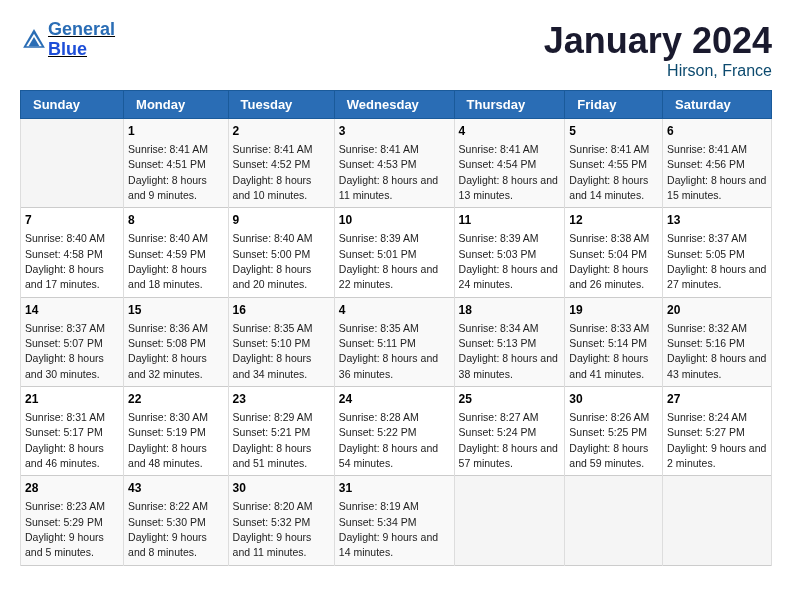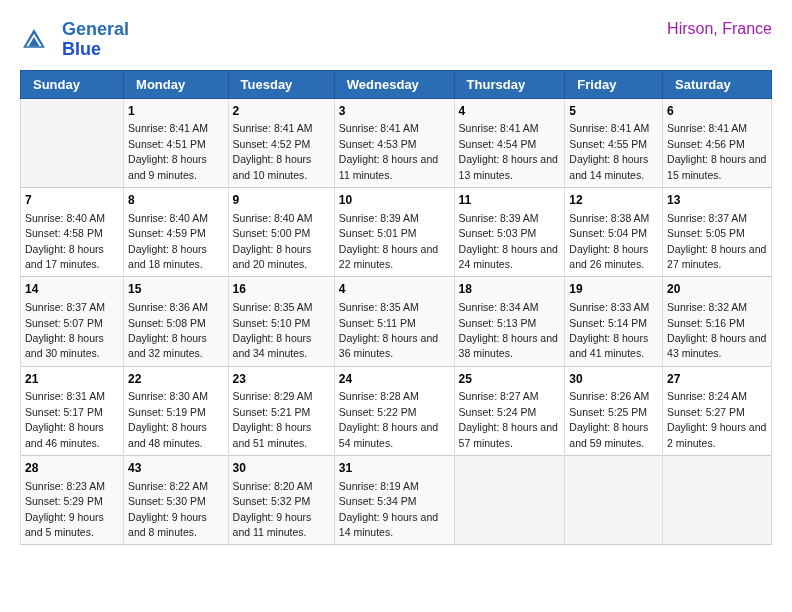--- a/index.html
+++ b/index.html
@@ -12,21 +12,22 @@
     }
     .header-area {
       display: flex;
       justify-content: space-between;
       align-items: flex-start;
       margin-bottom: 10px;
     }
     .logo {
       display: flex;
       align-items: center;
-      gap: 14px;
+      gap: 0;
+      text-decoration: underline;
     }
     .logo-text {
       font-size: 18px;
       font-weight: bold;
       color: #1a1a2e;
       line-height: 1.1;
     }
     .logo-text span {
       color: #2a6db5;
     }
@@ -37,21 +38,21 @@
     .title-area {
       text-align: right;
     }
     .main-title {
       font-size: 36px;
       font-weight: bold;
       color: #1a1a2e;
     }
     .subtitle {
       font-size: 16px;
-      color: #a21caf;
+      color: #0c4a6e;
     }
     table {
       width: 100%;
       border-collapse: collapse;
       font-size: 11px;
     }
     thead tr th {
       background-color: #2a6db5;
       color: #fff;
       padding: 6px 12px;
@@ -101,20 +102,21 @@
       <polygon points="18,4 32,28 4,28" fill="#2a6db5"></polygon>
       <polygon points="18,10 28,26 8,26" fill="#fff"></polygon>
       <polygon points="18,14 25,26 11,26" fill="#2a6db5"></polygon>
     </svg>
     <div class="logo-text">
       <div><span>General</span></div>
       <div><span style="color:#1d4ed8">Blue</span></div>
     </div>
   </div>
   <div class="title-area">
+    <div class="main-title">January 2024</div>
     <div class="subtitle">Hirson, France</div>
   </div>
 </div>
 
 <table>
   <thead>
     <tr>
       <th>Sunday</th>
       <th>Monday</th>
       <th>Tuesday</th>

